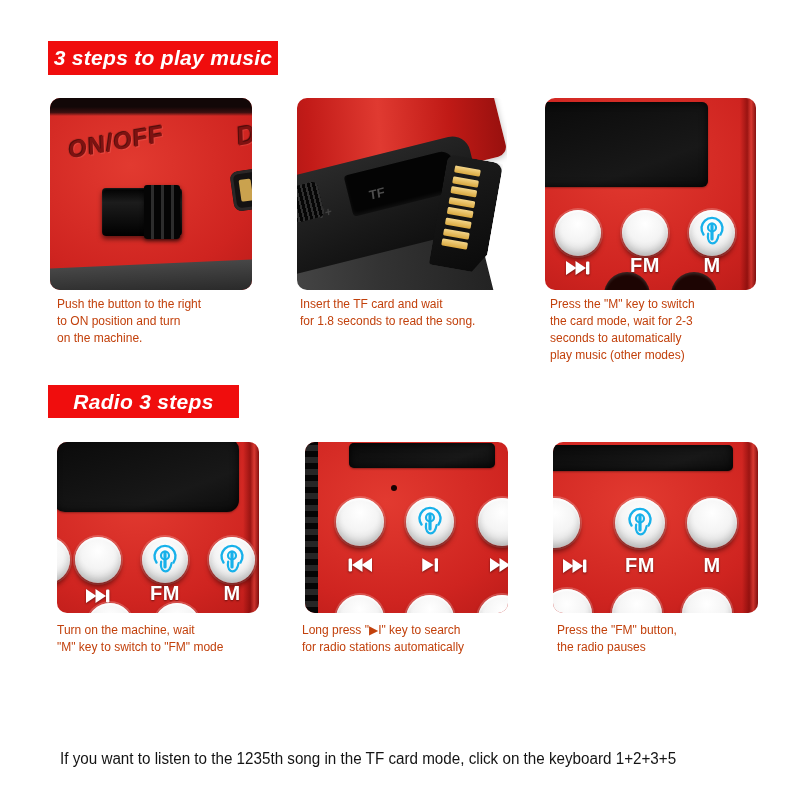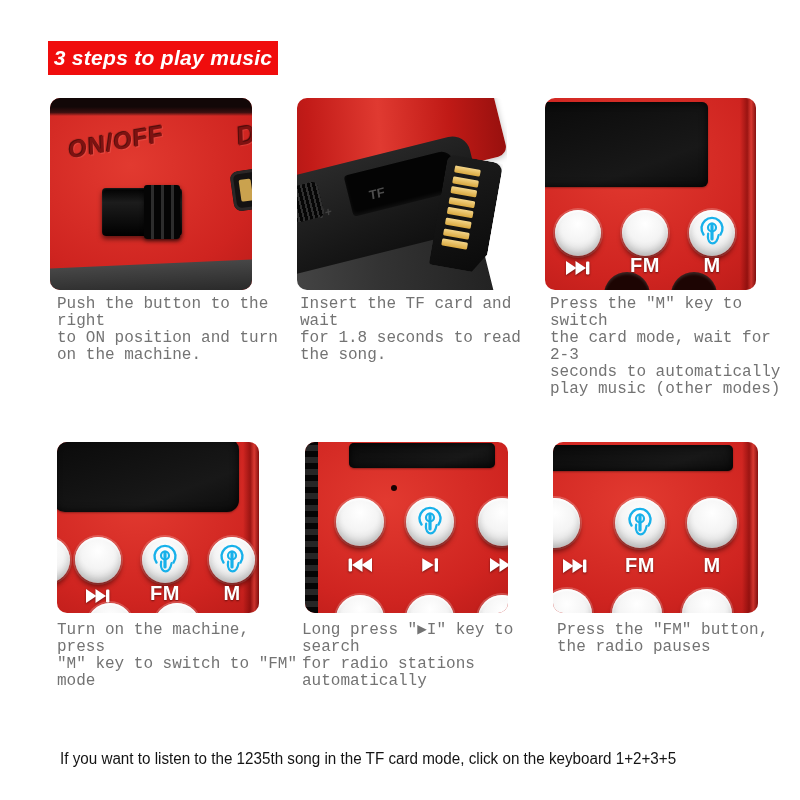--- a/index.html
+++ b/index.html
@@ -7,21 +7,21 @@
           font-family:"Liberation Sans",sans-serif;padding-left:25px;}
 
   
   .banner{position:absolute;background:#f00d0d;color:#fff;font-style:italic;font-weight:bold;
           display:flex;align-items:center;justify-content:center;letter-spacing:.3px;}
   #banner-music {left:48px;top:41px;width:230px;height:34px;font-size:21px;}
   #banner-radio {left:48px;top:385px;width:191px;height:33px;font-size:21px;}
   #banner-number{left:43px;top:693px;width:280px;height:32px;font-size:21px;}
 
   
-  .caption{position:absolute;font-size:16px;line-height:17px;color:#737373;white-space:pre-line;font-family:Liberation Mono, monospace;}
+  .caption{position:absolute;font-size:12px;line-height:17px;color:#c2410c;white-space:pre-line;}
   #cap1{left:57px; top:296px;width:235px;}
   #cap2{left:300px;top:296px;width:245px;}
   #cap3{left:550px;top:296px;width:238px;}
   #cap4{left:57px; top:622px;width:245px;}
   #cap5{left:302px;top:622px;width:245px;}
   #cap6{left:557px;top:622px;width:235px;}
   .note{position:absolute;left:60px;top:748px;width:760px;font-size:16px;line-height:21px;
         color:#141414;white-space:pre-line;transform:scaleX(.95);transform-origin:left top;}
 
   
@@ -186,20 +186,21 @@
   <div class="caption" id="cap1">Push the button to the right
 to ON position and turn
 on the machine.</div>
   <div class="caption" id="cap2">Insert the TF card and wait
 for 1.8 seconds to read the song.</div>
   <div class="caption" id="cap3">Press the "M" key to switch
 the card mode, wait for 2-3
 seconds to automatically
 play music (other modes)</div>
 
+  <div class="banner" id="banner-radio">Radio 3 steps</div>
 
   <div class="photo red-bg" id="photo4">
     <div class="screen" style="left:-4px;top:-4px;width:186px;height:74px;border-radius:12px;"></div>
     <div class="edge-r"></div>
     <div class="wbtn" style="left:-33px;top:95px;"></div>
     <div class="wbtn" style="left:18px;top:95px;"></div>
     <div class="wbtn" style="left:85px;top:95px;"></div>
     <div class="wbtn" style="left:152px;top:95px;"></div>
     <svg class="touch" style="left:90px;top:100px;" viewBox="0 0 36 36">
         <use href="#i-touch"></use>
@@ -252,21 +253,21 @@
     <svg class="icon-lbl" style="left:9px;top:116px;" width="26" height="16" viewBox="0 0 26 16">
         <use href="#i-next"></use>
       </svg>
     <div class="txt-lbl" style="left:87px;top:112px;">FM</div>
     <div class="txt-lbl" style="left:159px;top:112px;">M</div>
     <div class="wbtn" style="left:-11px;bottom:-26px;width:50px;height:50px;"></div>
     <div class="wbtn" style="left:59px;bottom:-26px;width:50px;height:50px;"></div>
     <div class="wbtn" style="left:129px;bottom:-26px;width:50px;height:50px;"></div>
   </div>
 
-  <div class="caption" id="cap4">Turn on the machine, press
+  <div class="caption" id="cap4">Turn on the machine, wait
 "M" key to switch to "FM" mode</div>
   <div class="caption" id="cap5">Long press "▶I" key to search
 for radio stations automatically</div>
   <div class="caption" id="cap6">Press the "FM" button,
 the radio pauses</div>
 
   <div class="note">If you want to listen to the 1235th song in the TF card mode, click on the keyboard 1+2+3+5
 to switch to the 1235th song.</div>
 
 </div>

